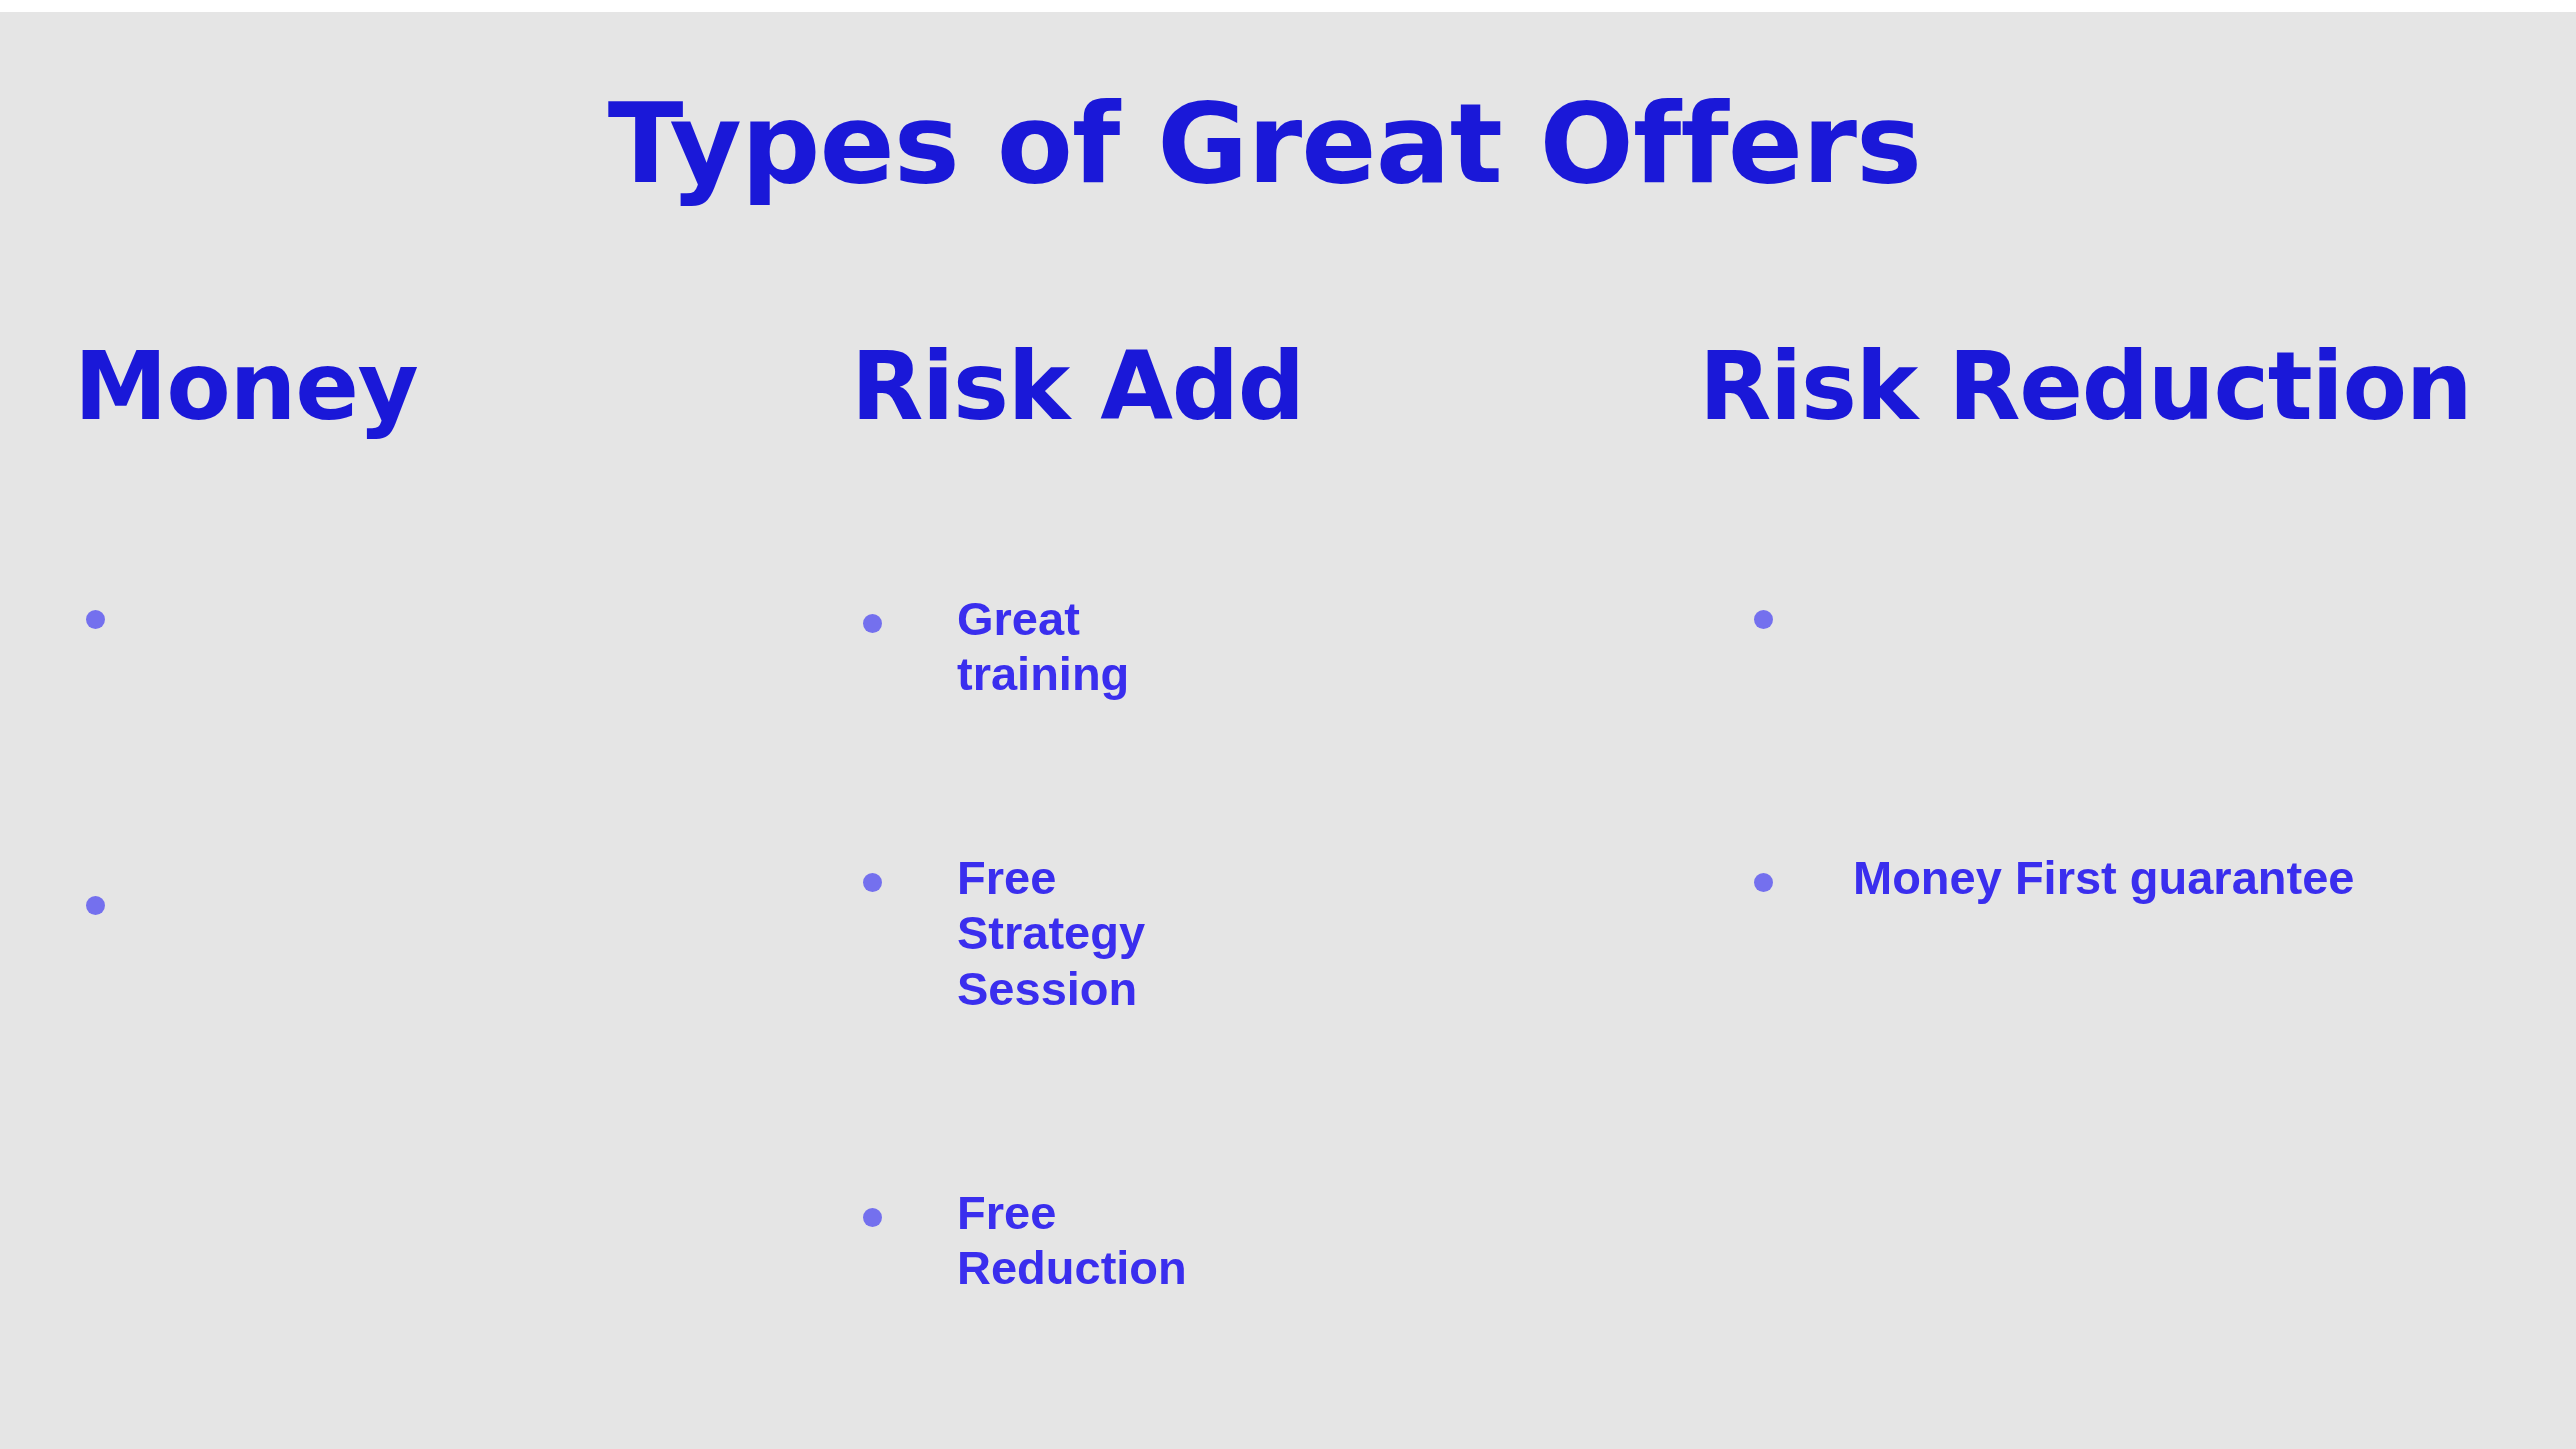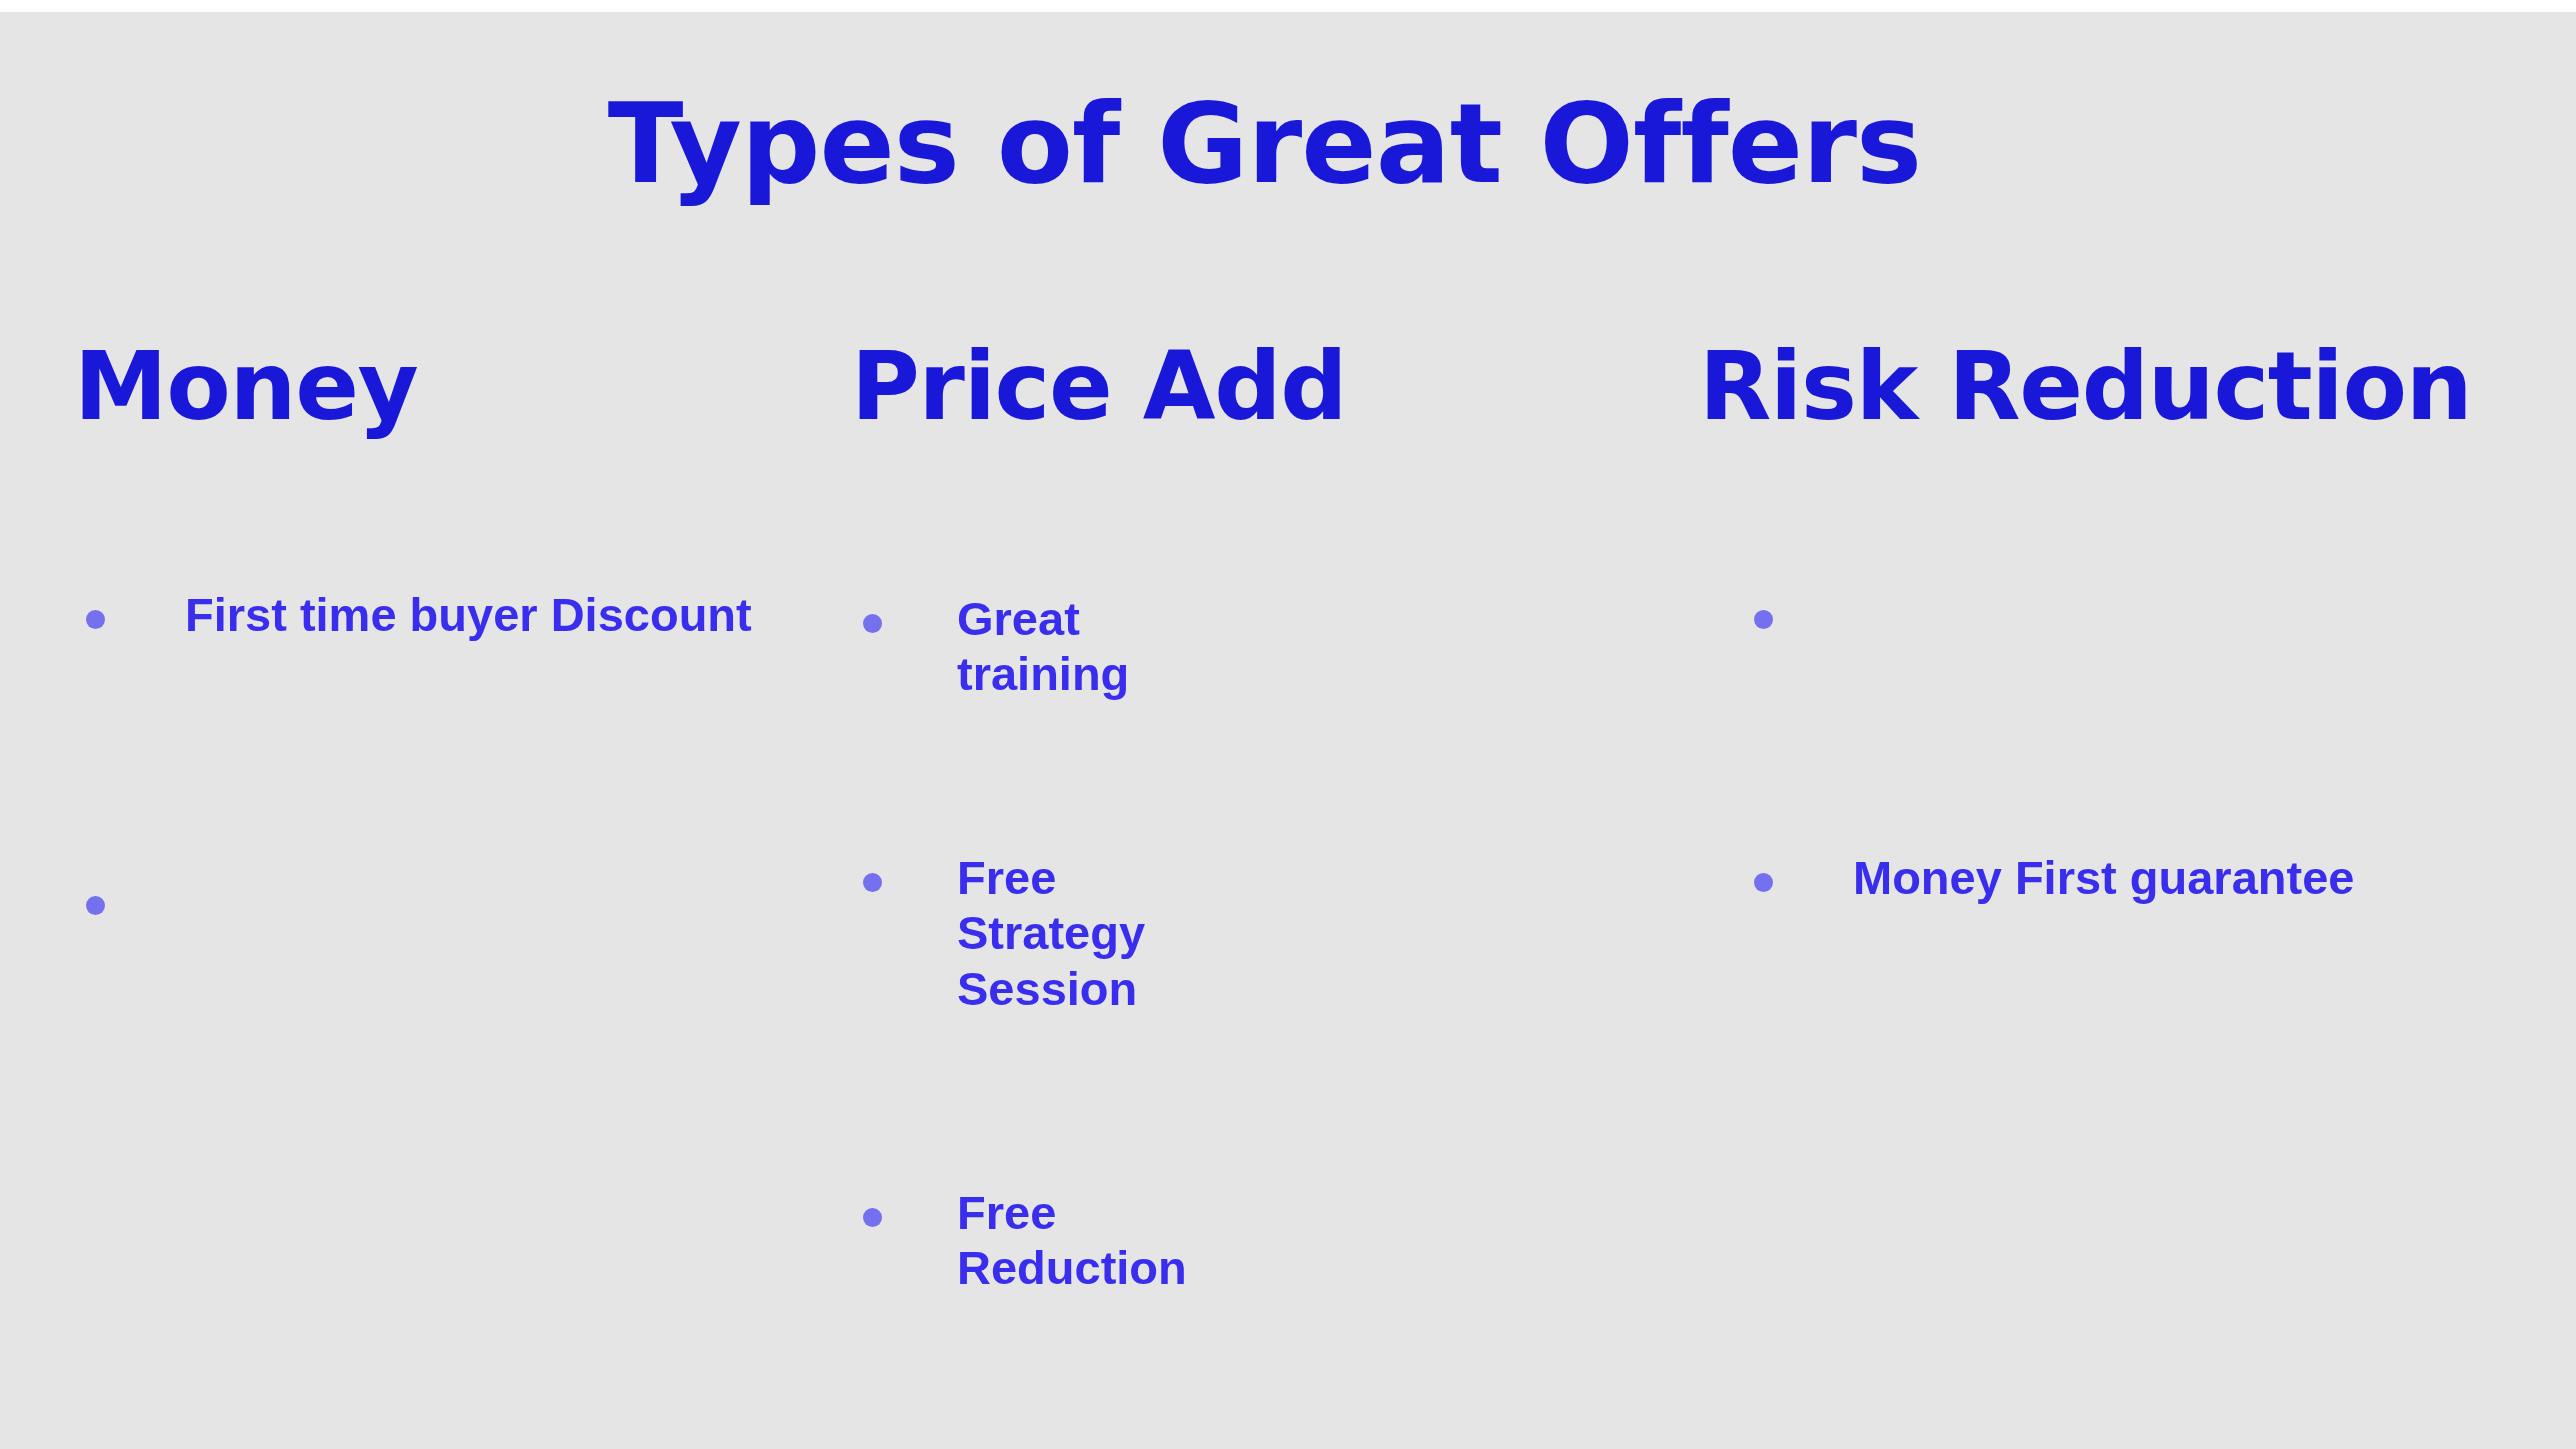--- a/index.html
+++ b/index.html
@@ -124,33 +124,32 @@
   <div id="slide-title">Types of Great Offers</div>
 
   <div class="column" id="column-price">
 
     <div class="column-heading">Money</div>
 
     <ul class="bullet-list">
 
       <li class="bullet-item" id="price-item-0">
         <span class="bullet-marker"></span>
-        <span class="bullet-text">First time buyer Discount</span>
       </li>
 
       <li class="bullet-item" id="price-item-1">
         <span class="bullet-marker"></span>
       </li>
 
     </ul>
   </div>
 
   <div class="column" id="column-value-add">
 
-    <div class="column-heading">Price Add</div>
+    <div class="column-heading">Risk Add</div>
 
     <ul class="bullet-list">
 
       <li class="bullet-item" id="value-item-0">
         <span class="bullet-marker"></span>
         <span class="bullet-text">Great training</span>
       </li>
 
       <li class="bullet-item" id="value-item-1">
         <span class="bullet-marker"></span>

